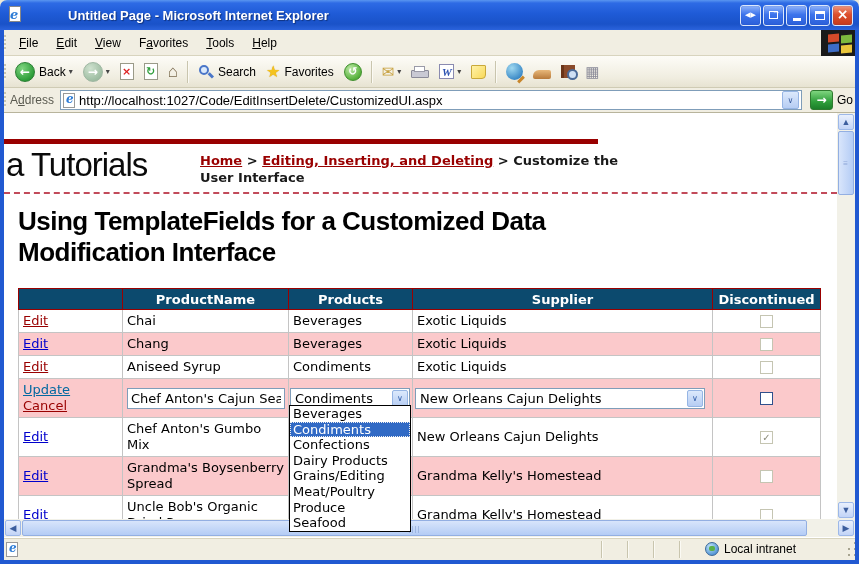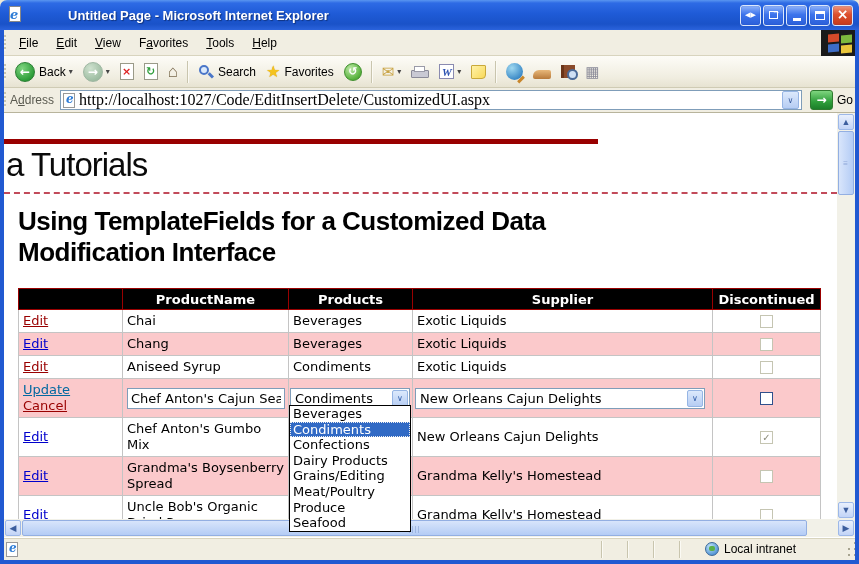--- a/index.html
+++ b/index.html
@@ -76,21 +76,21 @@
   .book:after { content:""; position:absolute; right:-3px; bottom:-2px; width:7px; height:7px; border:2px solid #4A6A98; border-radius:50%; background:#CFE0F4; }
   .gridico { color:#8A8A98; font-size:15px; }
 
   
   .addressbar { position:absolute; left:0; top:88px; width:859px; height:25px; background:#F1EEE2;
     border-bottom:1px solid #B8B49C; display:flex; align-items:center; }
   .addr-label { font-size:12px; color:#5A5A50; margin-right:6px; }
   .addr-field { flex:1; height:20px; background:#fff; border:1px solid #7F9DB9; display:flex; align-items:center; padding:0 2px; }
   .addr-field .pg-icon { width:12px; height:15px; background:#fff; border:1px solid #999; position:relative; margin-right:4px; flex:none; }
   .addr-field .pg-icon:after { content:"e"; position:absolute; left:2px; top:-2px; font:bold italic 12px "DejaVu Serif",serif; color:#2E7CD6; }
-  .addr-url { font-size:16px; color:#000; white-space:nowrap; overflow:hidden; flex:1;font-family:Liberation Serif, serif; }
+  .addr-url { font-size:13px; color:#000; white-space:nowrap; overflow:hidden; flex:1; }
   .addr-drop { width:17px; height:18px; background:linear-gradient(180deg,#DCE9FC,#B6CDF3); border:1px solid #96B5E4; border-radius:2px;
     color:#3C5E9E; font-size:8px; display:flex; align-items:center; justify-content:center; flex:none; }
   .go-btn { width:23px; height:20px; margin:0 4px 0 8px; border-radius:3px; border:1px solid #2E7A2E;
     background:linear-gradient(180deg,#7FD57F,#2E9E3A 60%,#1C7F2A); color:#fff; font:bold 12px "DejaVu Sans",sans-serif;
     display:flex; align-items:center; justify-content:center; flex:none; }
   .go-lbl { font-size:12px; margin-right:6px; }
 
   
   .b-left  { position:absolute; left:0; top:30px; bottom:0; width:4px; background:#2159D1; }
   .b-right { position:absolute; right:0; top:30px; bottom:0; width:4px; background:#2159D1; }
@@ -105,21 +105,21 @@
   .breadcrumb { position:absolute; left:196px; top:18px; width:450px; font:bold 13px "DejaVu Sans",sans-serif;
     color:#1A1A1A; line-height:17px; }
   .breadcrumb a { color:#990000; text-decoration:underline; }
   .dashline { position:absolute; left:0; top:58px; width:833px; border-top:2px dashed #C24A5A; }
   .heading { position:absolute; left:14px; top:72px; width:540px; font:bold 26px "Liberation Sans",sans-serif;
     letter-spacing:-0.5px; line-height:31px; color:#000; }
 
   
   .gridwrap { position:absolute; left:14px; top:154px; }
   table.grid { border-collapse:collapse; table-layout:fixed; width:802px; font:13px "DejaVu Sans",sans-serif; }
-  table.grid th { background:#000000; color:#fff; font-weight:bold; height:21px; border:1px solid #990000; text-align:center; }
+  table.grid th { background:#0c4a6e; color:#fff; font-weight:bold; height:21px; border:1px solid #990000; text-align:center; }
   table.grid td { border:1px solid #C4C4C4; padding:3px 4px; line-height:16px; vertical-align:middle; background-clip:padding-box; }
   tr.alt td { background:#FBC9CB; }
   td.c-act a { text-decoration:underline; }
   .col-act{width:104px}.col-prod{width:166px}.col-cat{width:124px}.col-sup{width:300px}.col-disc{width:108px}
   td.c-disc { text-align:center; }
   .cb { display:inline-block; width:13px; height:13px; background:#fff; font:10px/11px "DejaVu Sans",sans-serif; color:#8C8C7A; text-align:center; vertical-align:middle; }
   .cb.dis { border:1px solid #C5C5B2; }
   .cb.en  { border:1px solid #30508C; }
   .txt { width:158px; height:21px; border:1px solid #7F9DB9; font:13px "DejaVu Sans",sans-serif; padding:1px 3px; color:#000; background:#fff; }
   .sel { position:relative; height:21px; border:1px solid #7F9DB9; background:#fff; padding:2px 18px 0 4px;
@@ -293,20 +293,27 @@
       <span class="addr-drop">∨</span>
     </span>
     <span class="go-btn">→</span>
     <span class="go-lbl">Go</span>
   </div>
 
   <div class="viewport">
     <div class="page">
       <div class="red-topbar"></div>
       <div class="site-title">a Tutorials</div>
+      <div class="breadcrumb">
+        <a href="#">Home</a>
+        <span>&gt;</span>
+        <a href="#">Editing, Inserting, and Deleting</a>
+        <span>&gt;</span>
+        <span>Customize the User Interface</span>
+      </div>
       <div class="dashline"></div>
       <div class="heading">Using TemplateFields for a Customized Data Modification Interface</div>
 
       <div class="gridwrap">
         <table class="grid">
           <colgroup>
             <col class="col-act">
               <col class="col-prod">
               <col class="col-cat">
               <col class="col-sup">

